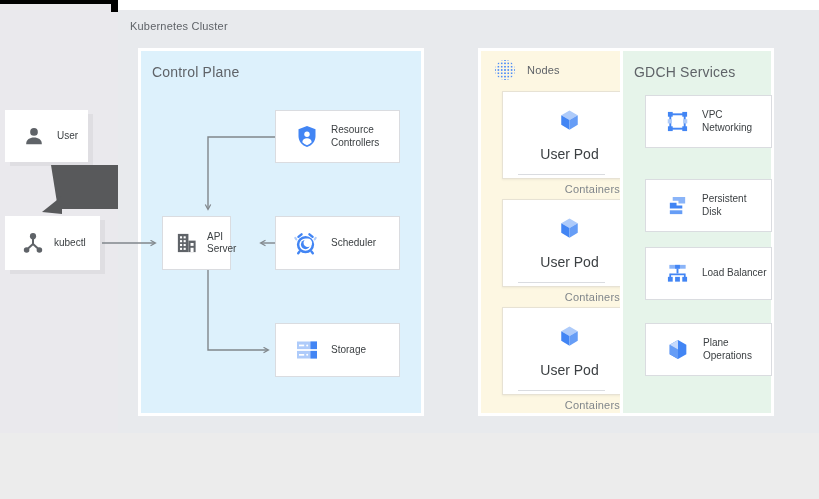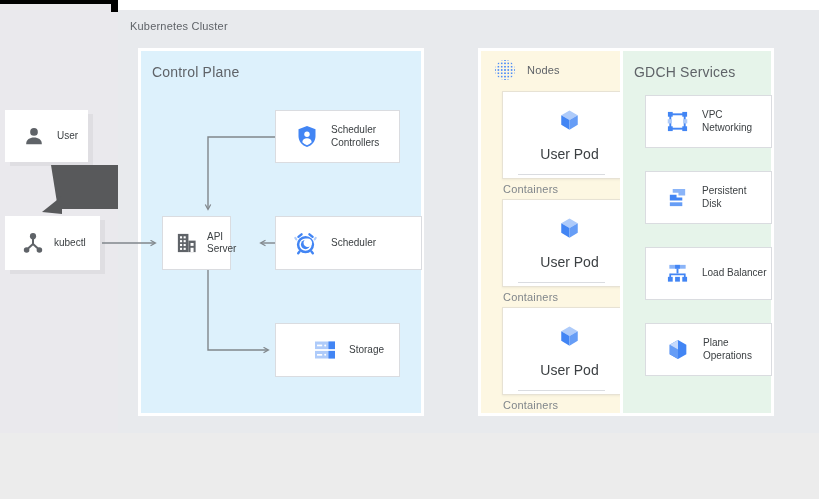--- a/index.html
+++ b/index.html
@@ -23,41 +23,41 @@
 
   
   .card{position:absolute;background:#fff;border:1px solid #dadce0;box-sizing:border-box;
         display:flex;align-items:center;}
   .card .icon{flex:0 0 auto;display:flex;align-items:center;justify-content:center;}
   .card .lbl{font-size:10px;color:#3c4043;line-height:1.25;}
 
   
   .rc-card{left:134px;top:59px;width:125px;height:53px;padding-left:19px;gap:12px;}
   .api-card{left:21px;top:165px;width:69px;height:54px;padding-left:12px;gap:9px;}
-  .sched-card{left:134px;top:165px;width:147px;height:54px;padding-left:17px;gap:13px;}
-  .stor-card{left:134px;top:272px;width:125px;height:54px;padding-left:37px;gap:12px;}
+  .sched-card{left:134px;top:165px;width:125px;height:54px;padding-left:17px;gap:13px;}
+  .stor-card{left:134px;top:272px;width:125px;height:54px;padding-left:19px;gap:12px;}
 
   
   .user-box{left:5px;top:110px;width:83px;height:52px;padding-left:18px;gap:12px;border:none;
             box-shadow:5px 4px 0 #dfdee2;}
   .kubectl-box{left:5px;top:216px;width:95px;height:54px;padding-left:16px;gap:9px;border:none;
             box-shadow:5px 4px 0 #dfdee2;}
 
   
   .nodes-header{position:absolute;left:14px;top:9px;display:flex;align-items:center;gap:12px;}
   .dots-icon{width:20px;height:20px;border-radius:50%;
              background-image:radial-gradient(#4f8df7 1.1px, rgba(0,0,0,0) 1.2px);
              background-size:3.3px 3.3px;background-position:center;}
   .nodes-label{font-size:11px;color:#5f6368;letter-spacing:.2px;}
   .pod-card{position:absolute;left:21px;width:119px;height:88px;background:#fff;
             border:1px solid #e7e2d4;box-shadow:0 1px 2px rgba(0,0,0,.06);box-sizing:border-box;}
   .pod-top{display:flex;align-items:center;gap:11px;padding:17px 0 0 16px;flex-direction:column;}
   .pod-title{font-size:14px;color:#3c4043;}
   .pod-divider{margin:12px 15px 0 15px;border-top:1px solid #dadce0;}
-  .pod-sub{text-align:left;margin-top:8px;font-size:11px;color:#80868b;letter-spacing:.2px;}
+  .pod-sub{text-align:right;margin-top:8px;font-size:11px;color:#80868b;letter-spacing:.2px;}
 
   
   .gdch-card{left:22px;width:127px;height:53px;padding-left:20px;gap:13px;}
   .lbl.narrow{width:66px;}
 
   svg.overlay{position:absolute;left:0;top:0;width:819px;height:499px;pointer-events:none;}
 </style>
 </head>
 <body>
 
@@ -76,21 +76,21 @@
     <div class="panel-title">Control Plane</div>
 
     <div class="card rc-card">
       <span class="icon">
         <svg width="24" height="25" viewBox="0 0 24 25">
           <path d="M12 2 L20.5 5.2 V12 C20.5 17.6 16.9 21.4 12 23 C7.1 21.4 3.5 17.6 3.5 12 V5.2 Z" fill="#4285f4"></path>
           <circle cx="12" cy="10.3" r="2.7" fill="#fff"></circle>
           <path d="M7.3 18.2 c0-2.7 2.2-4 4.7-4 s4.7 1.3 4.7 4 c-1.3 1.4-2.9 2.4-4.7 3 c-1.8-.6-3.4-1.6-4.7-3 Z" fill="#fff"></path>
         </svg>
       </span>
-      <span class="lbl narrow">Scheduler Controllers</span>
+      <span class="lbl narrow">Resource Controllers</span>
     </div>
 
     <div class="card api-card">
       <span class="icon">
         <svg width="23" height="24" viewBox="0 0 24 24">
           <rect x="3" y="2.5" width="11" height="19" fill="#5f6368"></rect>
           <rect x="14" y="9.5" width="7.5" height="12" fill="#5f6368"></rect>
           <g fill="#fff">
             <rect x="5.2" y="5" width="2.2" height="2.2"></rect>
               <rect x="9" y="5" width="2.2" height="2.2"></rect>
@@ -211,21 +211,21 @@
           <rect x="17.8" y="9.6" width="4.4" height="4.4" fill="#aecbfa"></rect>
           <rect x="2" y="2" width="5" height="5" fill="#4285f4"></rect>
           <rect x="17" y="2" width="5" height="5" fill="#4285f4"></rect>
           <rect x="2" y="17" width="5" height="5" fill="#4285f4"></rect>
           <rect x="17" y="17" width="5" height="5" fill="#4285f4"></rect>
         </svg>
       </span>
       <span class="lbl narrow">VPC Networking</span>
     </div>
 
-    <div class="card gdch-card" style="top:120px">
+    <div class="card gdch-card" style="top:128px">
       <span class="icon">
         <svg width="23" height="23" viewBox="0 0 24 24">
           <path d="M7 3 H20 V10 H13 V7 H7 Z" fill="#8ab4f8"></path>
           <path d="M4 9 H11 V12 H17 V15 H4 Z" fill="#4285f4"></path>
           <path d="M4 17 H17 V21 H4 Z" fill="#669df6"></path>
         </svg>
       </span>
       <span class="lbl narrow">Persistent Disk</span>
     </div>
 

